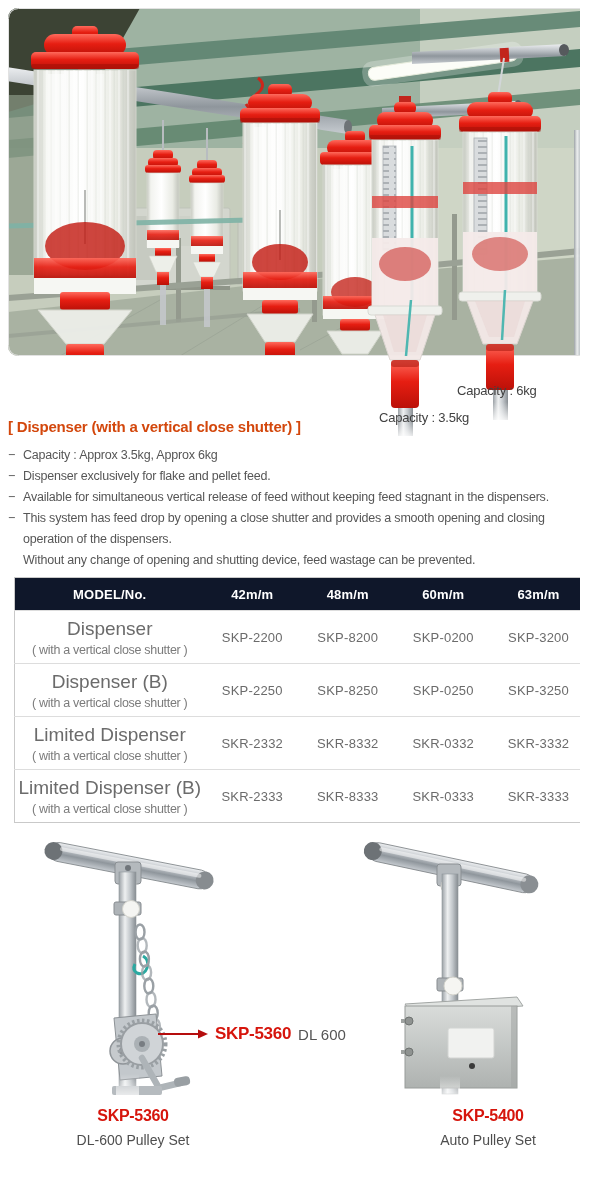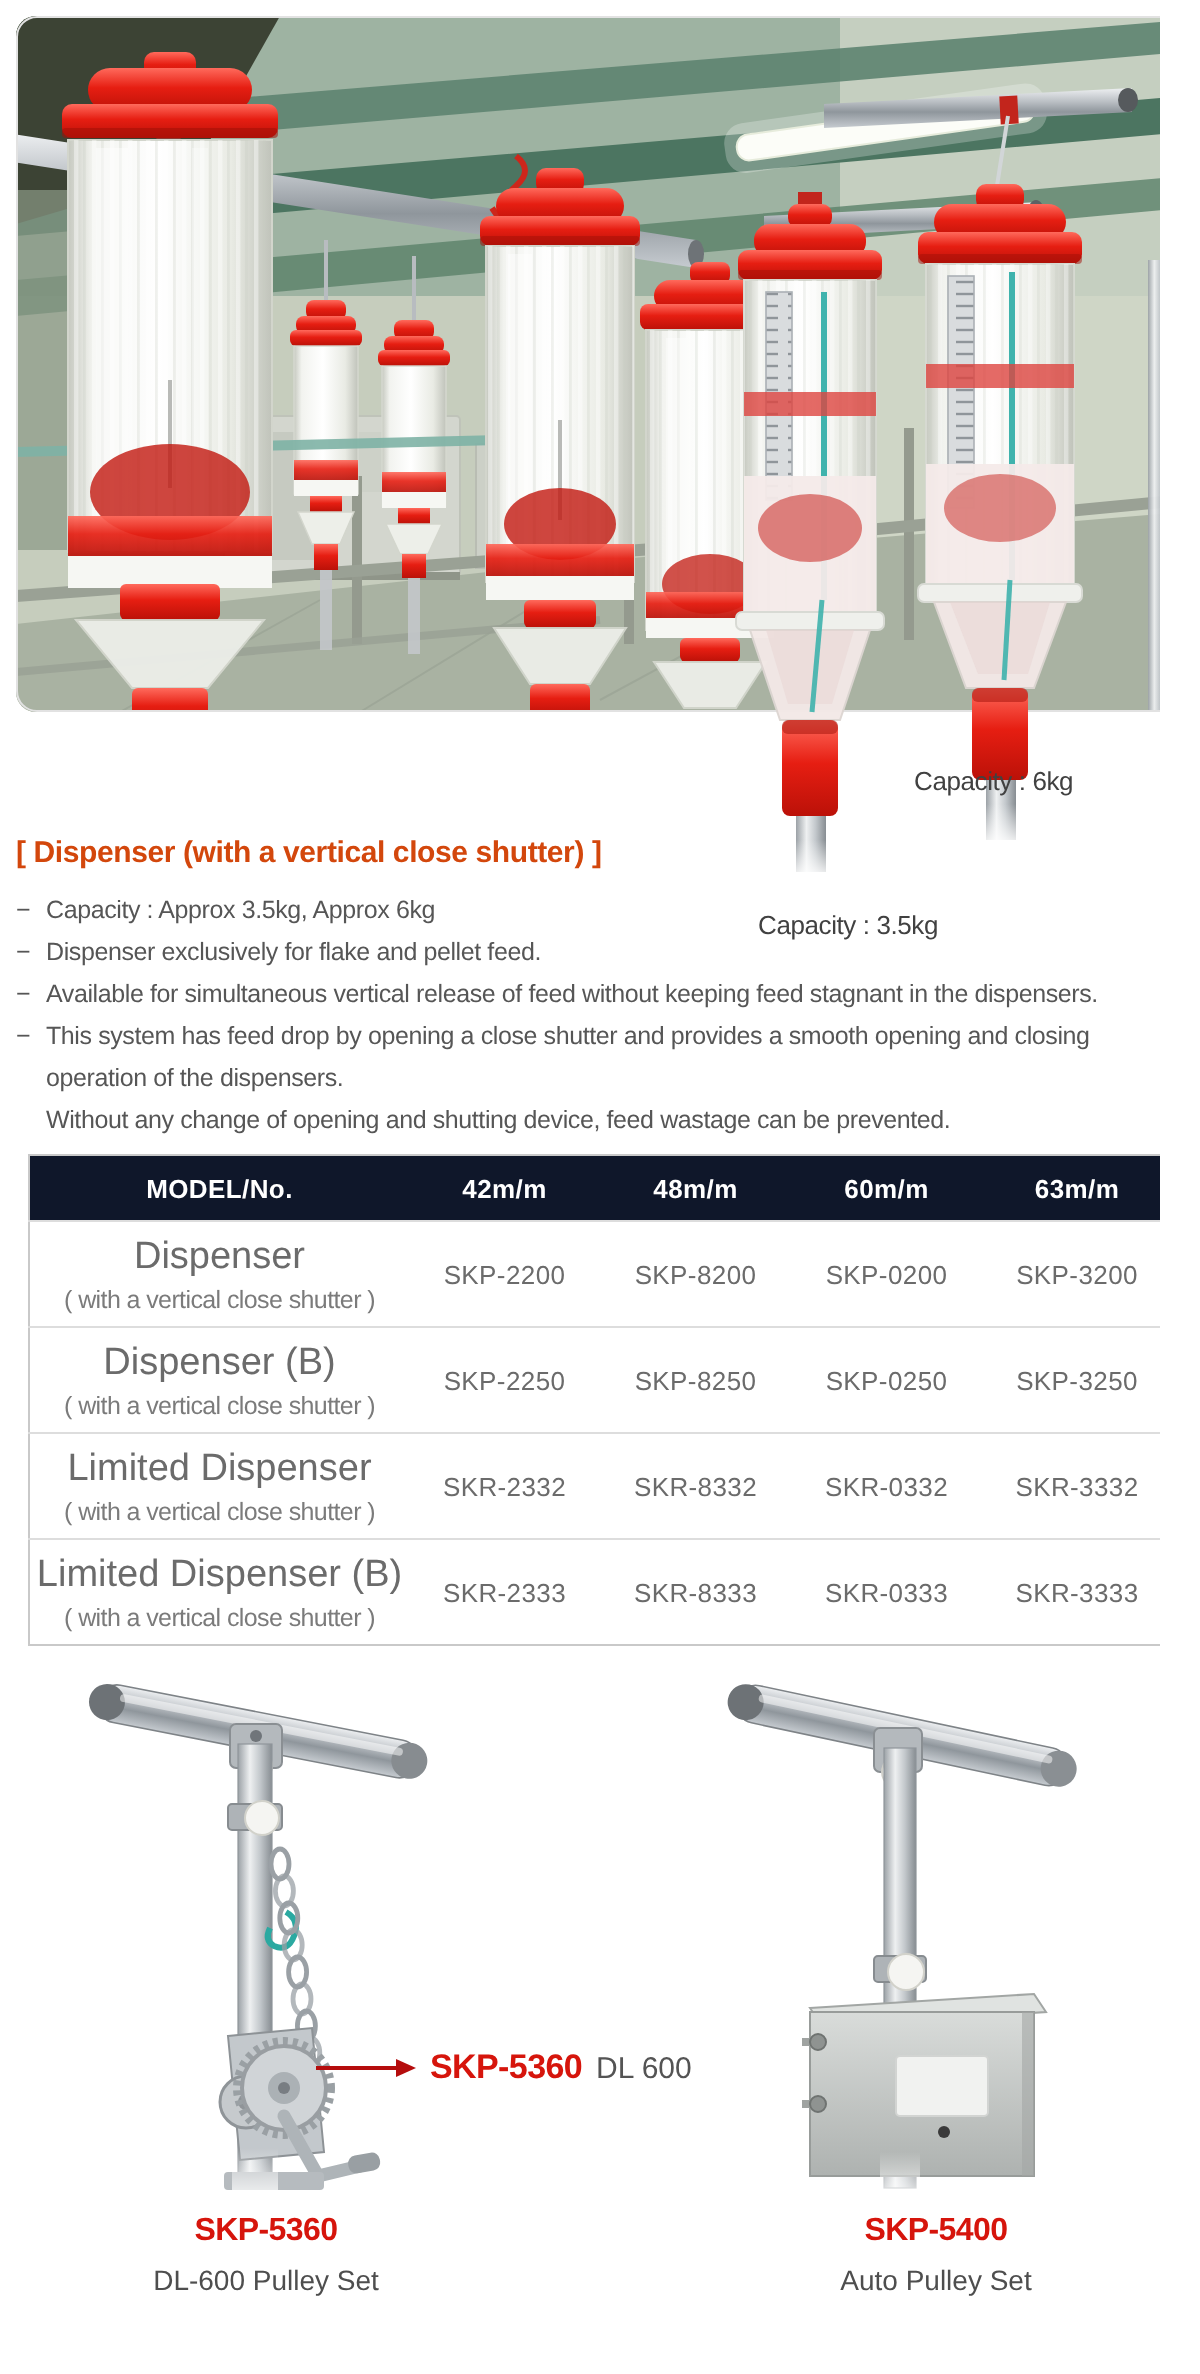--- a/index.html
+++ b/index.html
@@ -2,21 +2,21 @@
 <html><head>
 <meta charset="utf-8">
 <style>
   html,body{margin:0;padding:0;background:#fff;}
   .page{position:relative;width:544px;height:1187px;background:#fff;overflow:hidden;
         font-family:"Liberation Sans","DejaVu Sans",sans-serif;padding-left:36px;}
   svg{display:block;}
   .photo-svg{position:absolute;left:0;top:0;}
   .cap-label{position:absolute;font-size:13px;color:#414141;letter-spacing:-0.2px;}
   .cap-6{left:457px;top:383px;}
-  .cap-35{left:379px;top:410px;margin-top:45px;}
+  .cap-35{left:379px;top:410px;}
   .heading{position:absolute;left:8px;top:418px;font-size:15px;font-weight:bold;
            color:#d3470c;letter-spacing:-0.2px;white-space:nowrap;}
   .desc{position:absolute;left:8px;top:445px;width:592px;font-size:12.5px;color:#565656;
         letter-spacing:-0.2px;}
   .desc-line{height:21px;line-height:21px;white-space:nowrap;}
   .desc-line .dash{display:inline-block;width:15px;}
   .desc-line.cont{padding-left:15px;}
   .spec-table{position:absolute;left:14px;top:577px;width:572px;border-collapse:collapse;
               table-layout:fixed;font-size:13px;color:#6b6b6b;border:1px solid #c9c9c9;}
   .spec-table thead th{background:#0f172a;color:#ffffff;font-weight:bold;height:30px;
@@ -29,21 +29,21 @@
   .pulley-svg{position:absolute;}
   .pulley-left{left:10px;top:836px;}
   .pulley-right{left:345px;top:836px;}
   .ann{position:absolute;height:22px;display:flex;align-items:center;}
   .ann1{left:141px;top:901px;}
   .ann2{left:158px;top:1023px;}
   .ann .code{font-size:17px;font-weight:bold;color:#d6150c;margin-left:7px;letter-spacing:-0.3px;}
   .ann .lbl{font-size:15px;color:#545454;margin-left:7px;}
   .caption{position:absolute;width:200px;text-align:center;}
   .caption-left{left:33px;top:1107px;}
-  .caption-right{left:368px;top:1107px;}
+  .caption-right{left:388px;top:1107px;}
   .caption .code{font-size:16px;font-weight:bold;color:#d6150c;letter-spacing:-0.3px;}
   .caption .name{font-size:14px;color:#4e4e4e;margin-top:7px;}
 </style>
 </head>
 <body>
 
 <div class="page">
 
   <svg class="photo-svg" width="600" height="440" viewBox="0 0 600 440">
     <defs>

